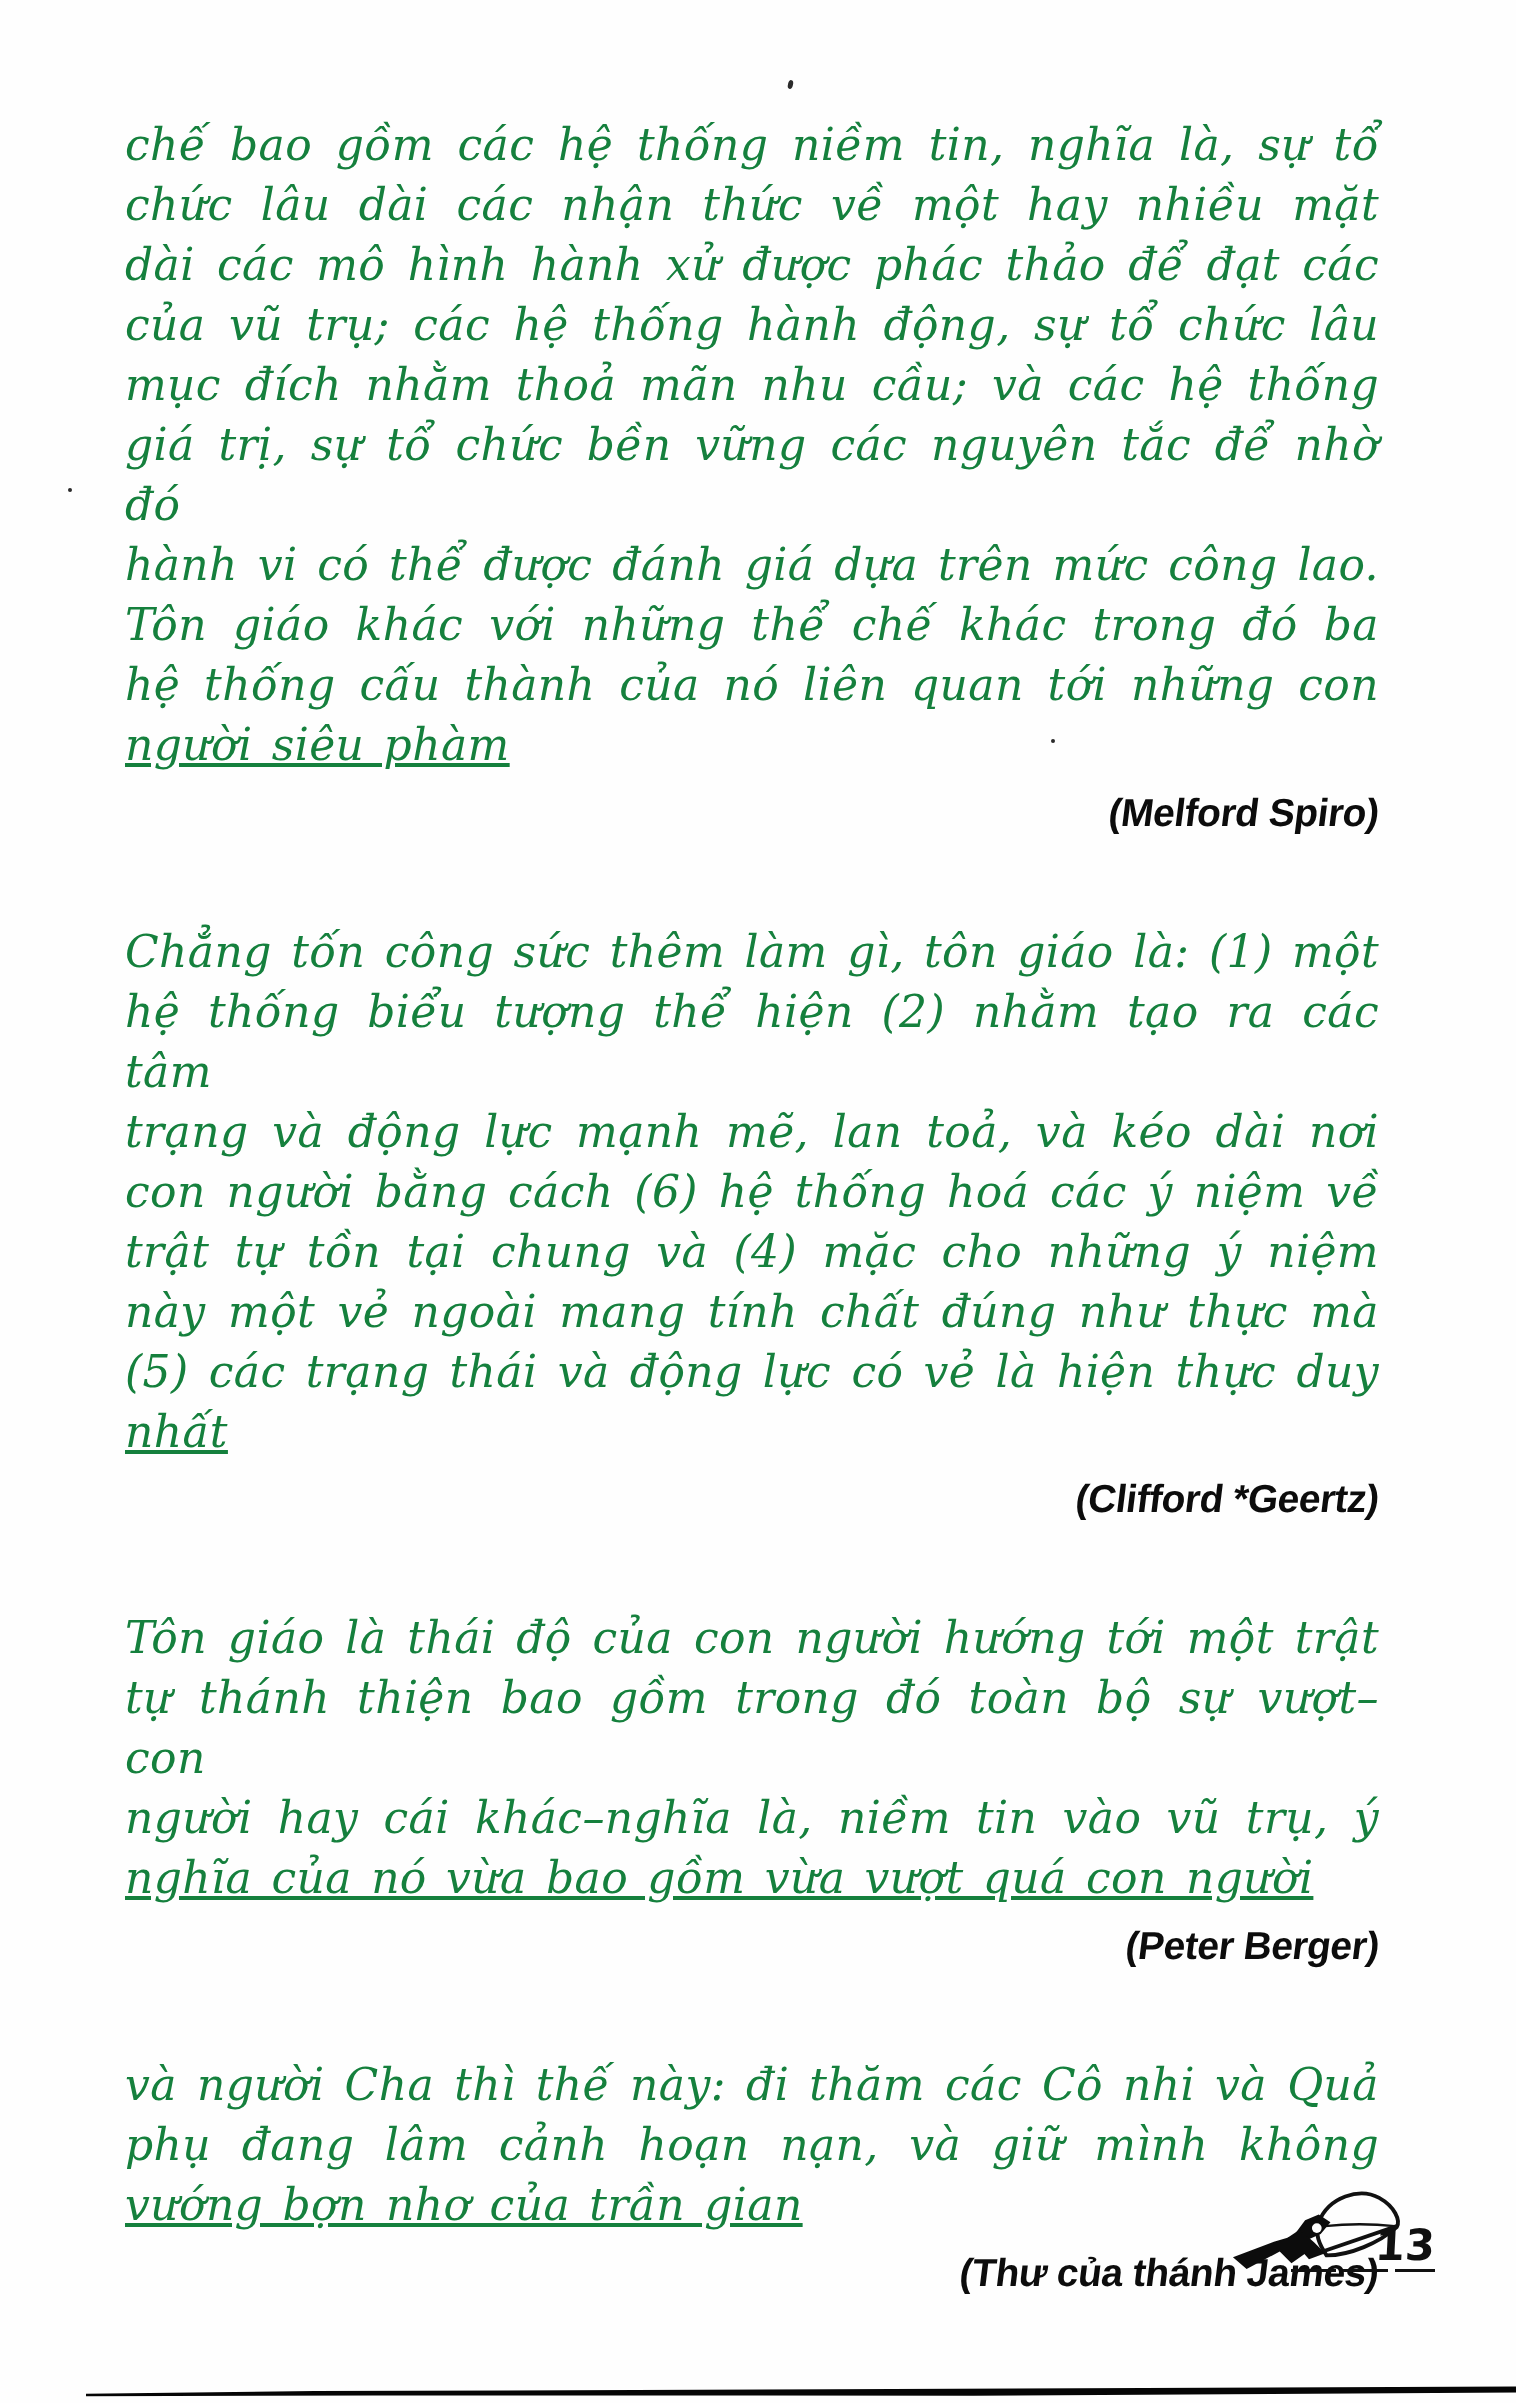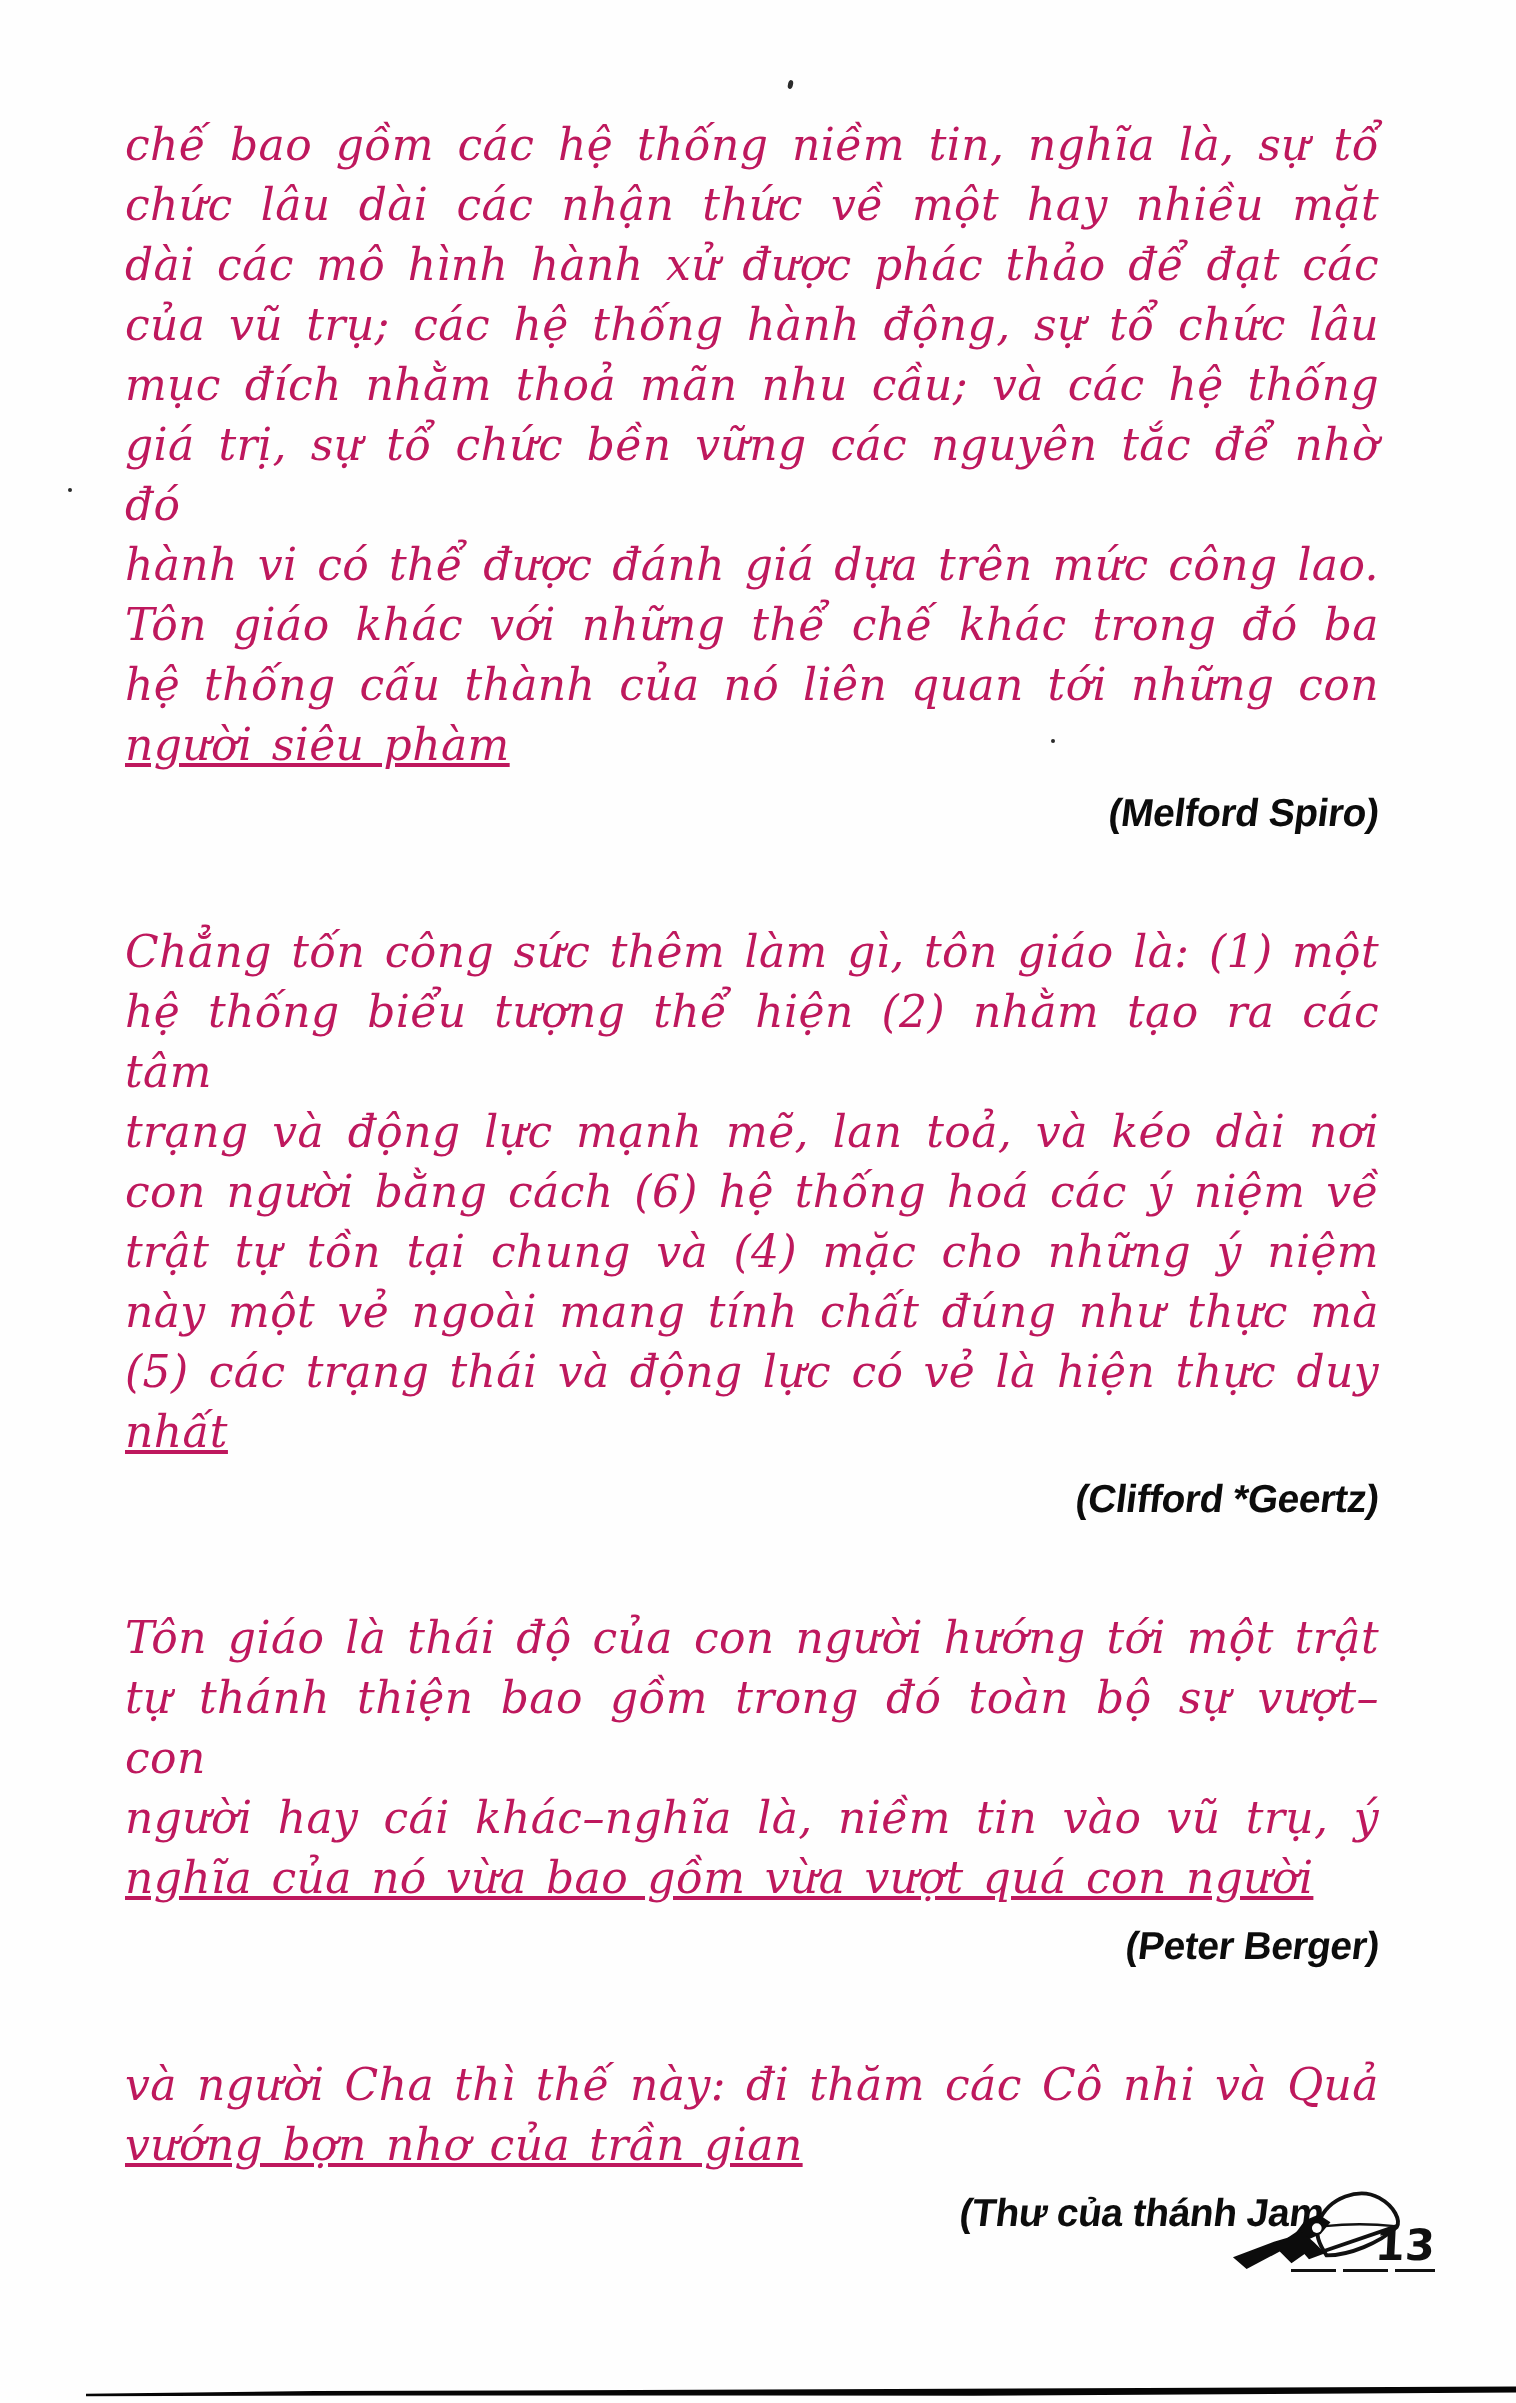--- a/index.html
+++ b/index.html
@@ -18,21 +18,21 @@
     position:absolute;
     left:125px; top:115px; width:1254px;
   }
   .quote { }
   .quote + .quote { margin-top:86px; }
   .quote-lines { }
   .quote-line {
     font-style:italic;
     font-size:44px;
     line-height:60px;
-    color:#be185d;
+    color:#15803d;
     letter-spacing:0.4px;
     word-spacing:4.9px;
     text-align:justify;
     text-align-last:justify;
     white-space:normal;
   }
   .quote-line.last-line {
     text-align-last:left;
     text-decoration:underline;
   }
@@ -133,20 +133,21 @@
           <div class="quote-line last-line">nghĩa của nó vừa bao gồm vừa vượt quá con người</div>
         </div>
       <div class="attribution">
         <span class="attr-text">(Peter Berger)</span>
       </div>
     </div>
 
     <div class="quote">
       <div class="quote-lines">
           <div class="quote-line">và người Cha thì thế này: đi thăm các Cô nhi và Quả</div>
+          <div class="quote-line">phụ đang lâm cảnh hoạn nạn, và giữ mình không</div>
           <div class="quote-line last-line">vướng bợn nhơ của trần gian</div>
         </div>
       <div class="attribution">
         <span class="attr-text">(Thư của thánh James)</span>
       </div>
     </div>
 
   </div>
 
   <div class="footer-mark">

